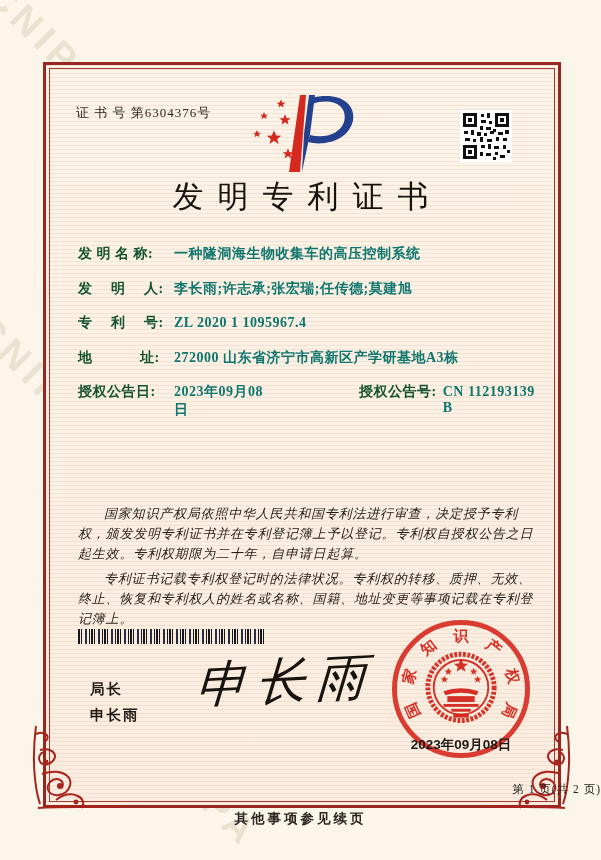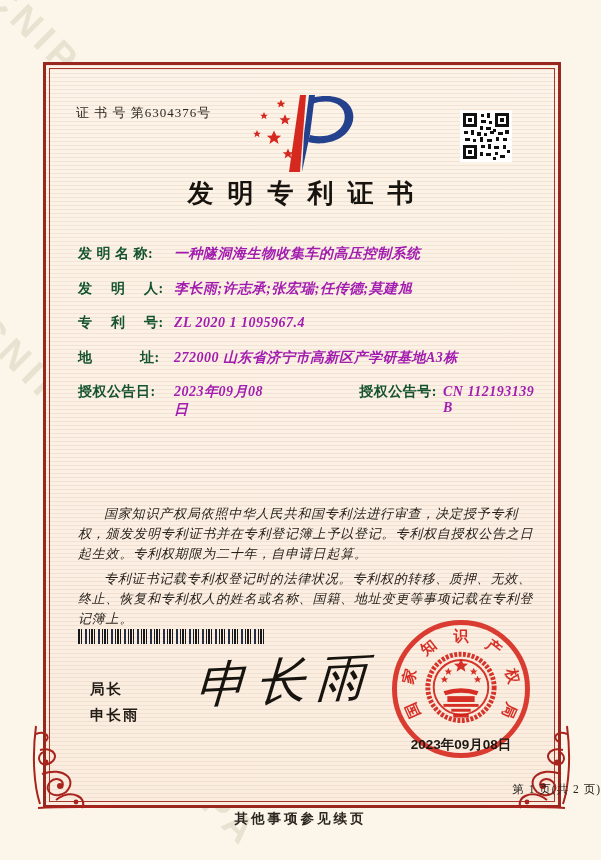--- a/index.html
+++ b/index.html
@@ -51,29 +51,29 @@
   
   .cert-no{
     position:absolute;left:76px;top:104px;z-index:4;
     font-size:13px;letter-spacing:1px;color:#2b2620;
   }
   .logo{position:absolute;left:248px;top:92px;z-index:4;}
   .qr{position:absolute;left:460px;top:110px;z-index:4;}
 
   .title{
     position:absolute;left:0;right:0;top:176px;z-index:4;
-    text-align:center;font-size:26px;font-weight:bold;
+    text-align:center;font-size:31px;font-weight:normal;
     letter-spacing:14px;text-indent:14px;color:#17130f;
   }
 
   
   .fields{position:absolute;left:78px;right:58px;top:245px;z-index:4;}
   .frow{display:flex;align-items:baseline;margin-bottom:16.5px;font-size:14px;font-weight:600;}
   .flabel{white-space:pre;flex:0 0 96px;letter-spacing:0.5px;color:#14532d;}
-  .fvalue{letter-spacing:0.5px;color:#a21caf;font-style:italic;}
+  .fvalue{letter-spacing:0.5px;color:#0f766e;}
   .frow-double{display:flex;}
   .fpair2{display:flex;align-items:baseline;margin-left:38px;}
   .fpair2 .flabel{flex:0 0 auto;margin-right:6px;margin-left:46px;}
 
   
   .paras{position:absolute;left:78px;right:56px;top:504px;z-index:4;}
   .paras p{
     margin:0 0 6px 0;text-indent:2em;
     font-size:13px;line-height:1.52;letter-spacing:0.8px;
     color:#221d17;font-style:italic;

